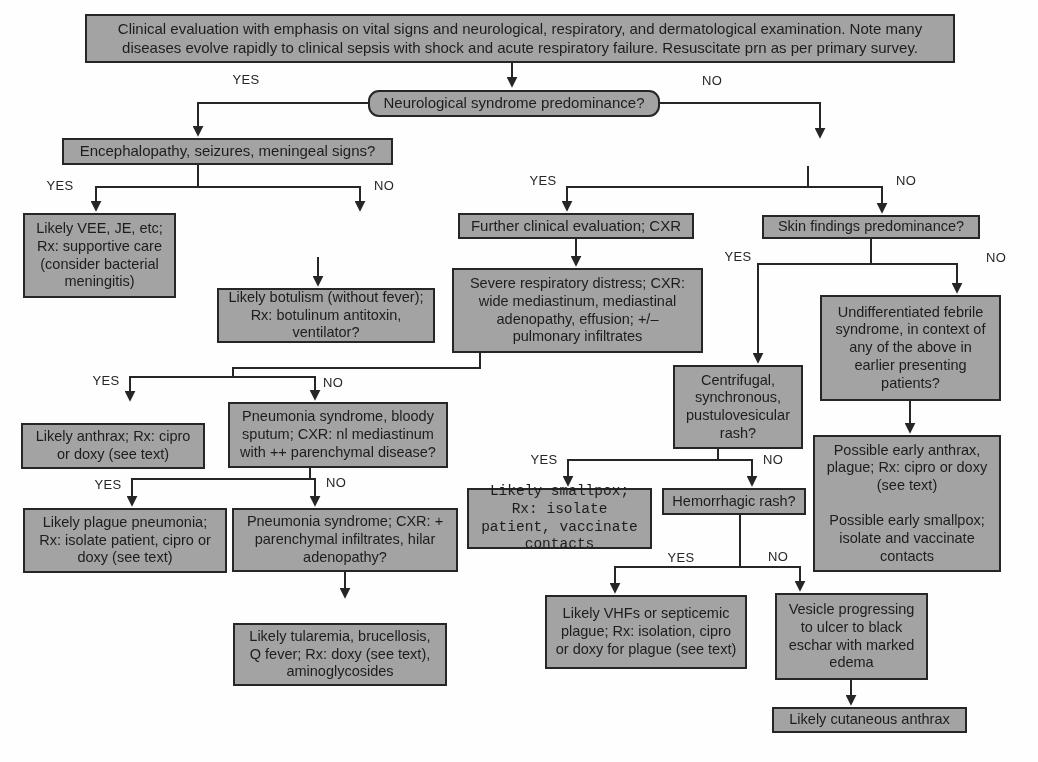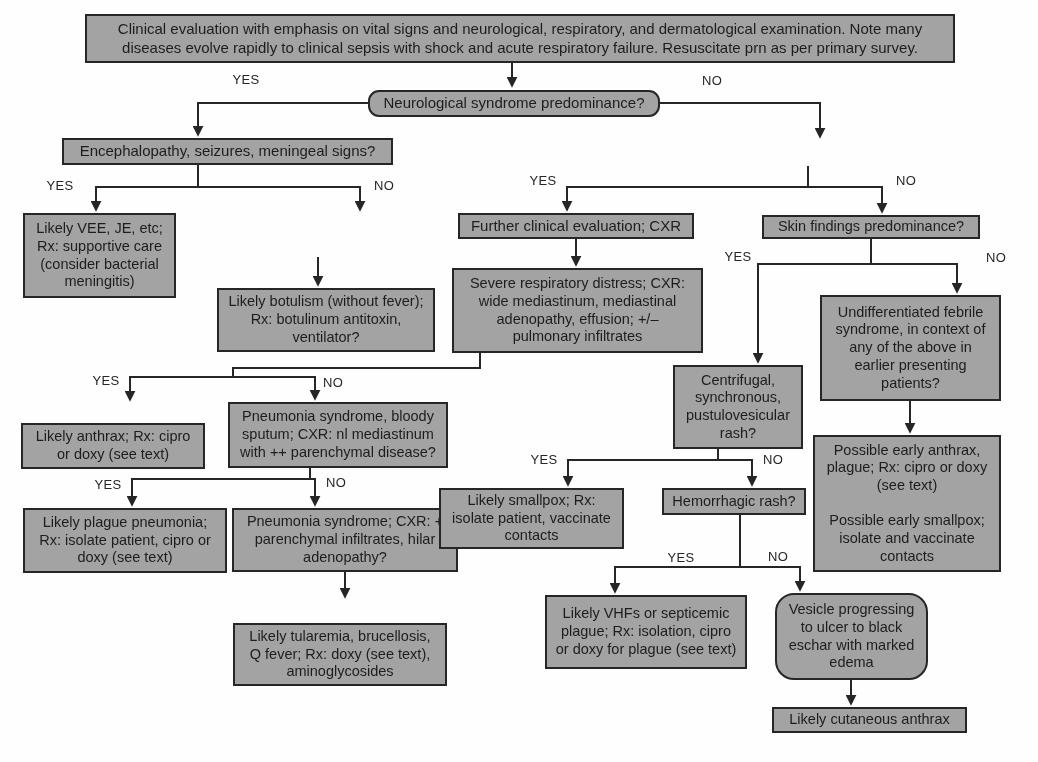--- a/index.html
+++ b/index.html
@@ -17,36 +17,36 @@
   .lbl{
     position:absolute;transform:translate(-50%,-50%);font-size:13px;color:#262626;
     letter-spacing:.3px;z-index:1;
   }
   .n-root{left:85px;top:14px;width:870px;height:49px;font-size:15px;}
   .n-neuro{left:368px;top:90px;width:292px;height:27px;font-size:15px;border-radius:11px;}
   .n-enceph{left:62px;top:138px;width:331px;height:27px;font-size:15px;}
   .n-resp{left:665px;top:140px;width:287px;height:26px;font-size:15px;}
   .n-vee{left:23px;top:213px;width:153px;height:85px;}
   .n-bulbar{left:195px;top:213px;width:247px;height:44px;}
-  .n-botulism{left:217px;top:288px;width:218px;height:64px;}
+  .n-botulism{left:217px;top:288px;width:218px;height:55px;}
   .n-further{left:458px;top:213px;width:236px;height:26px;font-size:15px;}
   .n-skin{left:762px;top:215px;width:218px;height:24px;}
   .n-severe{left:452px;top:268px;width:251px;height:85px;}
   .n-anthrax{left:21px;top:423px;width:184px;height:46px;}
   .n-pneubloody{left:228px;top:402px;width:220px;height:66px;}
   .n-centrifugal{left:673px;top:365px;width:130px;height:84px;}
   .n-undiff{left:820px;top:295px;width:181px;height:106px;}
   .n-plague{left:23px;top:508px;width:204px;height:65px;}
   .n-pneusynd{left:232px;top:508px;width:226px;height:64px;}
-  .n-smallpox{left:439px;top:488px;width:185px;height:61px;}
+  .n-smallpox{left:467px;top:488px;width:185px;height:61px;font-family:Liberation Mono, monospace;}
   .n-hemorrhagic{left:662px;top:488px;width:144px;height:27px;}
   .n-possible{left:813px;top:435px;width:188px;height:137px;}
   .n-tularemia{left:233px;top:600px;width:214px;height:63px;margin-top:23px;}
   .n-vhf{left:545px;top:595px;width:202px;height:74px;}
-  .n-vesicle{left:775px;top:593px;width:153px;height:87px;border-radius:19px;}
+  .n-vesicle{left:775px;top:593px;width:153px;height:87px;}
   .n-cutaneous{left:772px;top:707px;width:195px;height:26px;}
   .l1{left:246px;top:79px;}  .l2{left:712px;top:80px;}
   .l3{left:60px;top:185px;}  .l4{left:384px;top:185px;}
   .l5{left:543px;top:180px;} .l6{left:906px;top:180px;}
   .l7{left:738px;top:256px;} .l8{left:996px;top:257px;}
   .l9{left:106px;top:380px;} .l10{left:333px;top:382px;}
   .l11{left:108px;top:484px;}.l12{left:336px;top:482px;}
   .l13{left:544px;top:459px;}.l14{left:773px;top:459px;}
   .l15{left:681px;top:557px;}.l16{left:778px;top:556px;}
   svg path{stroke:#262626;stroke-width:2.2;fill:none;}

